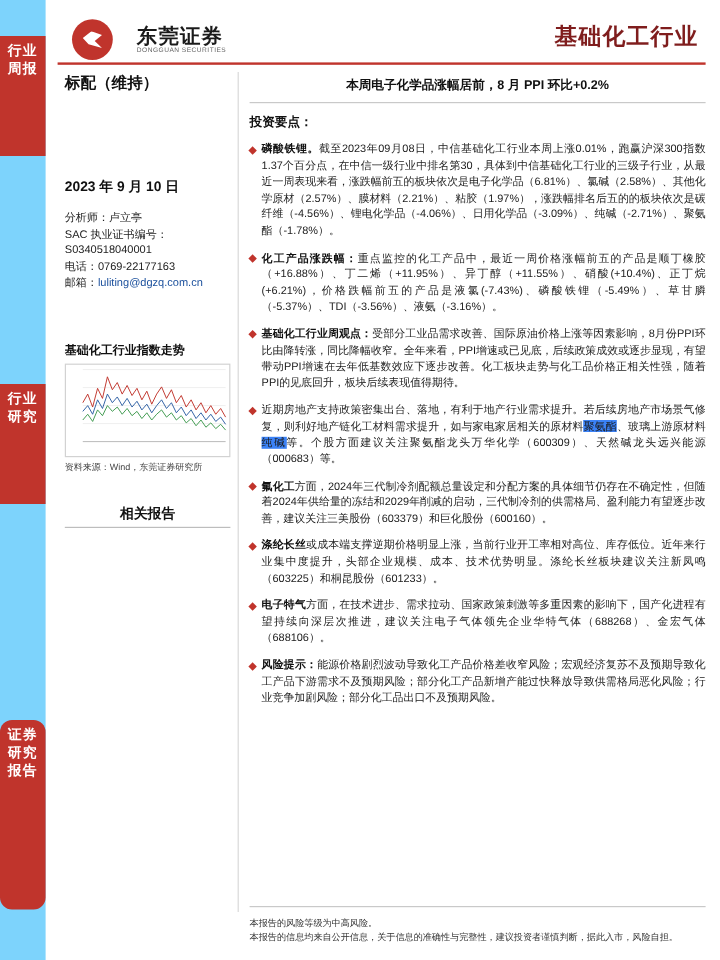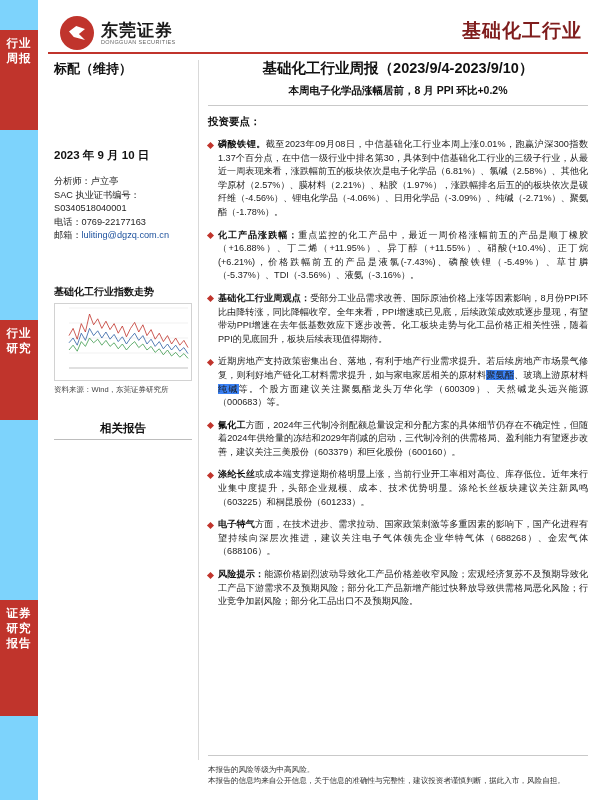--- a/index.html
+++ b/index.html
@@ -37,35 +37,35 @@
     font-family: "Liberation Sans", sans-serif;
     font-size: 11.5px;
     line-height: 15px;
     letter-spacing: 1px;
     padding-top: 6px;
     font-weight: bold;
   }
   .rail-band span { display: block; }
   #rail1 { top: 30px; height: 100px; }
   #rail2 { top: 320px; height: 100px; }
-  #rail3 { top: 600px; height: 116px; }
+  #rail3 { top: 600px; height: 158px; border-radius: 10px; }
 
   
   .header {
     position: absolute;
     left: 48px; top: 14px;
     width: 540px;
     height: 42px;
   }
   .logo-wrap {
     position: absolute;
     left: 12px; top: 2px;
     display: flex;
     align-items: center;
-    gap: 7px;
+    gap: 20px;
   }
   .logo-mark {
     width: 34px; height: 34px;
     border-radius: 50%;
     background: #c0342c;
     position: relative;
   }
   .logo-mark:after {
     content: "";
     position: absolute;
@@ -310,21 +310,20 @@
     </div>
     <div class="chart-src">资料来源：Wind，东莞证券研究所</div>
 
     <div class="related-title">相关报告</div>
     <div class="related-rule"></div>
   </div>
 
   <div class="vdiv"></div>
 
   <div class="rightcol">
-    <div class="report-title">基础化工行业周报（2023/9/4-2023/9/10）</div>
     <div class="report-sub">本周电子化学品涨幅居前，8 月 PPI 环比+0.2%</div>
     <div class="title-rule"></div>
     <div class="points-head">投资要点：</div>
     <div id="paras">
         <div class="para"><span class="bullet"></span><b>磷酸铁锂。</b><span>截至2023年09月08日，中信基础化工行业本周上涨0.01%，跑赢沪深300指数1.37个百分点，在中信一级行业中排名第30，具体到中信基础化工行业的三级子行业，从最近一周表现来看，涨跌幅前五的板块依次是电子化学品（6.81%）、氯碱（2.58%）、其他化学原材（2.57%）、膜材料（2.21%）、粘胶（1.97%），涨跌幅排名后五的的板块依次是碳纤维（-4.56%）、锂电化学品（-4.06%）、日用化学品（-3.09%）、纯碱（-2.71%）、聚氨酯（-1.78%）。</span></div>
         <div class="para"><span class="bullet"></span><b>化工产品涨跌幅：</b><span>重点监控的化工产品中，最近一周价格涨幅前五的产品是顺丁橡胶（+16.88%）、丁二烯（+11.95%）、异丁醇（+11.55%）、硝酸(+10.4%)、正丁烷(+6.21%)，价格跌幅前五的产品是液氯(-7.43%)、磷酸铁锂（-5.49%）、草甘膦（-5.37%）、TDI（-3.56%）、液氨（-3.16%）。</span></div>
         <div class="para"><span class="bullet"></span><b>基础化工行业周观点：</b><span>受部分工业品需求改善、国际原油价格上涨等因素影响，8月份PPI环比由降转涨，同比降幅收窄。全年来看，PPI增速或已见底，后续政策成效或逐步显现，有望带动PPI增速在去年低基数效应下逐步改善。化工板块走势与化工品价格正相关性强，随着PPI的见底回升，板块后续表现值得期待。</span></div>
         <div class="para"><span class="bullet"></span><span>近期房地产支持政策密集出台、落地，有利于地产行业需求提升。若后续房地产市场景气修复，则利好地产链化工材料需求提升，如与家电家居相关的原材料<span class="hl">聚氨酯</span>、玻璃上游原材料<span class="hl">纯碱</span>等。个股方面建议关注聚氨酯龙头万华化学（600309）、天然碱龙头远兴能源（000683）等。</span></div>
         <div class="para"><span class="bullet"></span><b>氟化工</b><span>方面，2024年三代制冷剂配额总量设定和分配方案的具体细节仍存在不确定性，但随着2024年供给量的冻结和2029年削减的启动，三代制冷剂的供需格局、盈利能力有望逐步改善，建议关注三美股份（603379）和巨化股份（600160）。</span></div>
         <div class="para"><span class="bullet"></span><b>涤纶长丝</b><span>或成本端支撑逆期价格明显上涨，当前行业开工率相对高位、库存低位。近年来行业集中度提升，头部企业规模、成本、技术优势明显。涤纶长丝板块建议关注新凤鸣（603225）和桐昆股份（601233）。</span></div>

